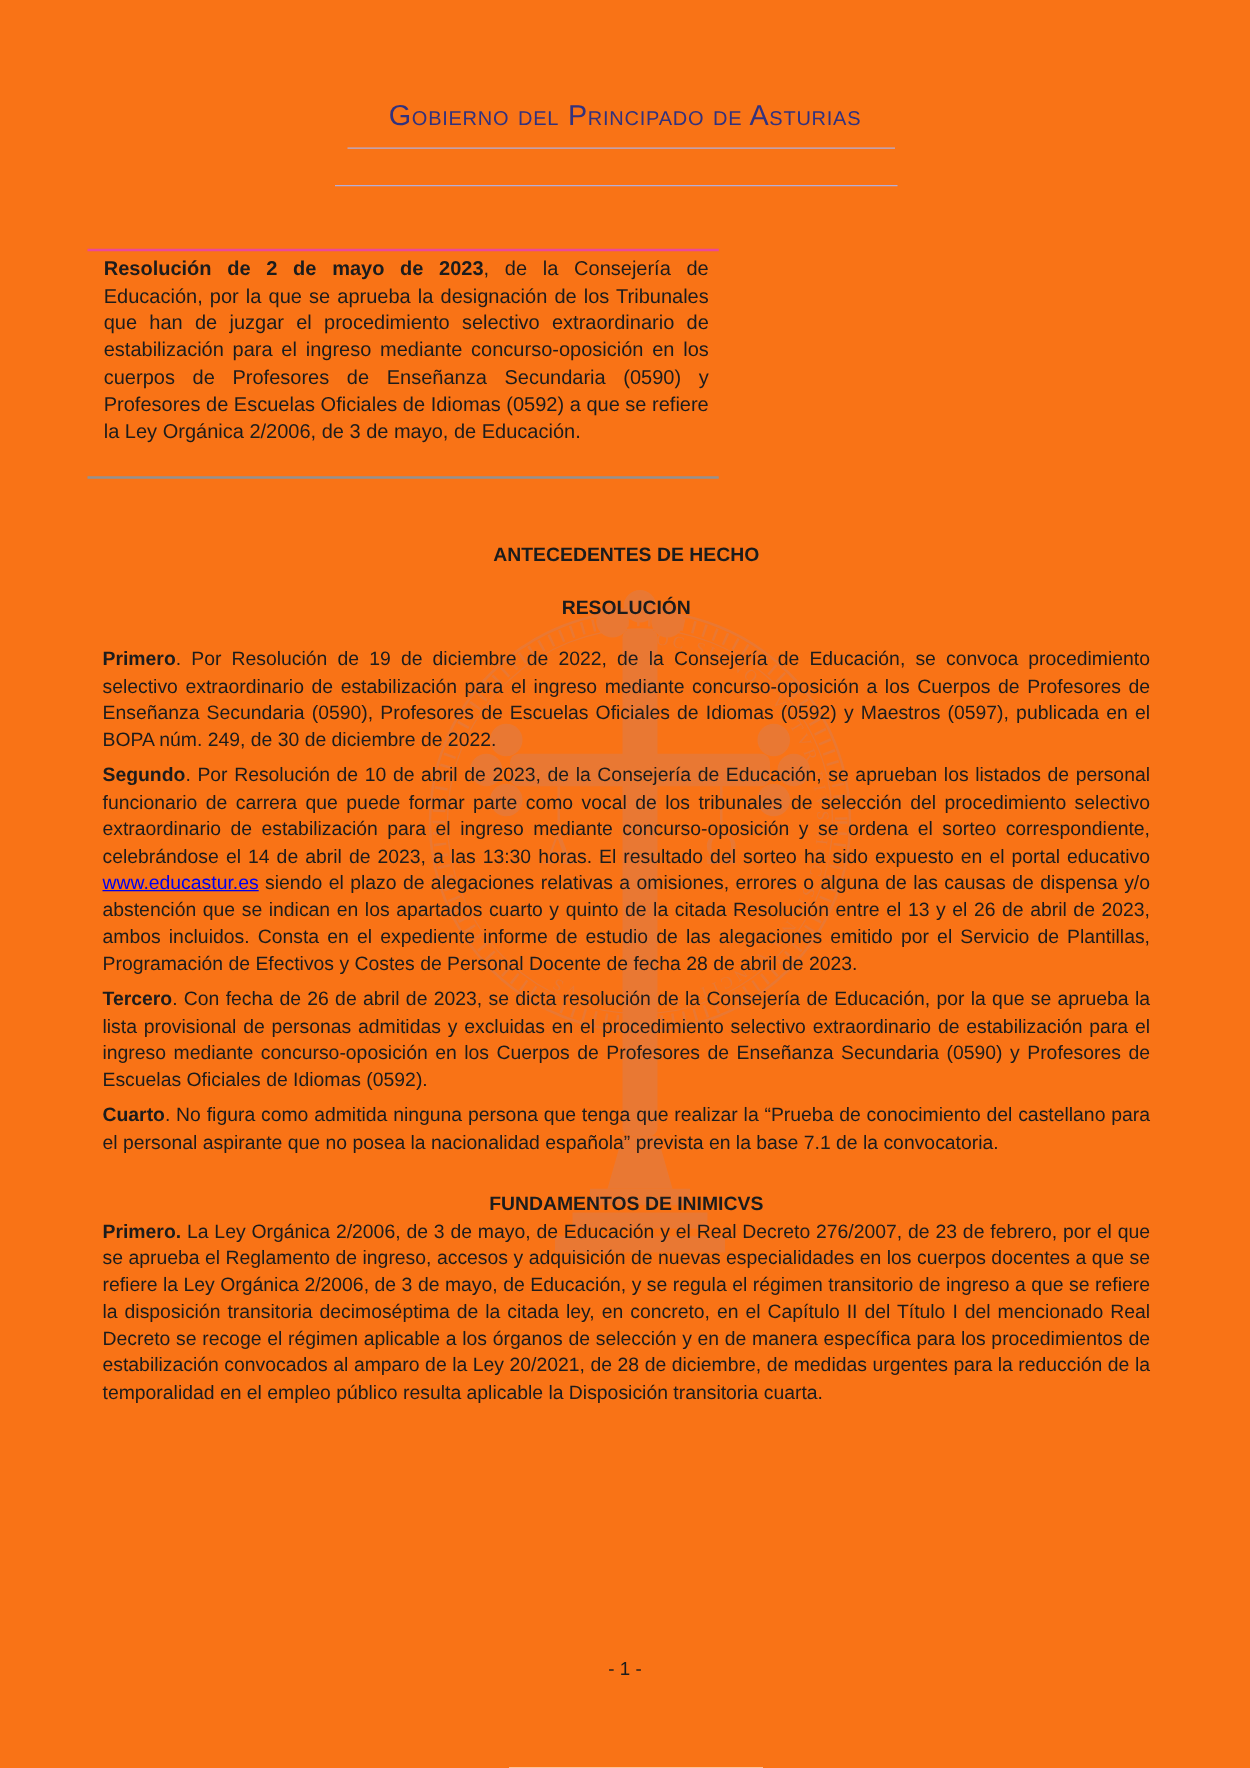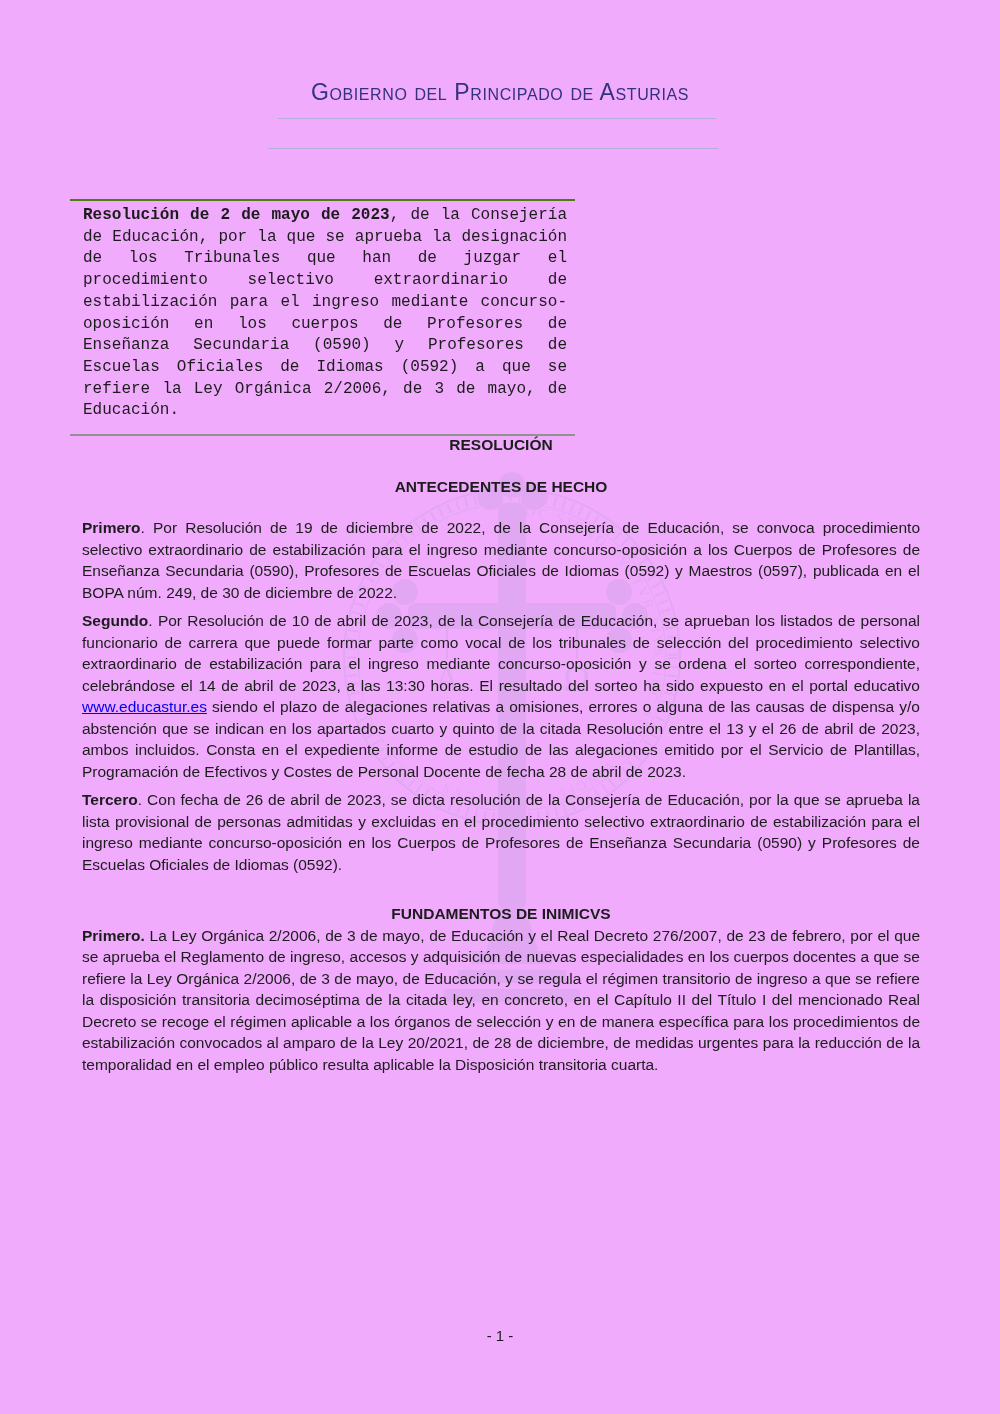--- a/index.html
+++ b/index.html
@@ -1,19 +1,19 @@
 <!DOCTYPE html>
 <html lang="es"><head>
 <meta charset="utf-8">
 <style>
   html,body{margin:0;padding:0;background:#ffffff;}
   .page{
     position:relative;
     width:1000px;height:1414px;
-    background:#f0abfc;
+    background:#f97316;
     font-family:"Liberation Sans",sans-serif;
     color:#1c1c1c;
     overflow:hidden;
   }
   
   .org-name{
     position:absolute;top:79px;left:0;width:100%;
     text-align:center;
     font-variant:small-caps;
     font-size:23px;letter-spacing:.6px;
@@ -26,26 +26,25 @@
     position:absolute;top:123px;left:0;width:100%;
     text-align:center;
     font-variant:small-caps;
     font-size:15px;letter-spacing:1.4px;
     color:#32327e;
   }
   
   .summary-box{
     position:absolute;top:199px;left:70px;width:505px;
     box-sizing:border-box;
-    border-top:2px solid #4d7c0f;
+    border-top:2px solid #ec4899;
     border-bottom:2px solid #929292;
-    padding:4px 8px 12px 13px;
+    padding:4px 8px 24px 13px;
     font-size:16px;line-height:21.7px;
     text-align:justify;
-    font-family:Liberation Mono, monospace;
   }
   
   .watermark{
     position:absolute;top:445px;left:305px;width:415px;height:580px;
     opacity:.16;z-index:0;pointer-events:none;
   }
   
   .content{
     position:absolute;top:434px;left:82px;width:838px;z-index:1;
     font-size:15.5px;line-height:21.5px;
@@ -114,31 +113,32 @@
       </g>
       <g fill="#9b96c8" font-family="Liberation Serif, serif" font-size="36" text-anchor="middle">
         <text x="142" y="246">Α</text>
         <text x="272" y="246">Ω</text>
       </g>
     </svg>
   </div>
 
   <div class="content">
 
+    <p class="h-center gap-20">ANTECEDENTES DE HECHO</p>
+
     <p class="h-center gap-20">RESOLUCIÓN</p>
-
-    <p class="h-center gap-20">ANTECEDENTES DE HECHO</p>
 
     <p class="para"><span class="lead">Primero</span><span>. Por Resolución de 19 de diciembre de 2022, de la Consejería de Educación, se convoca procedimiento selectivo extraordinario de estabilización para el ingreso mediante concurso-oposición a los Cuerpos de Profesores de Enseñanza Secundaria (0590), Profesores de Escuelas Oficiales de Idiomas (0592) y Maestros (0597), publicada en el BOPA núm. 249, de 30 de diciembre de 2022.</span></p>
 
     <p class="para"><span class="lead">Segundo</span><span>. Por Resolución de 10 de abril de 2023, de la Consejería de Educación, se aprueban los listados de personal funcionario de carrera que puede formar parte como vocal de los tribunales de selección del procedimiento selectivo extraordinario de estabilización para el ingreso mediante concurso-oposición y se ordena el sorteo correspondiente, celebrándose el 14 de abril de 2023, a las 13:30 horas. El resultado del sorteo ha sido expuesto en el portal educativo </span><a class="link" href="#">www.educastur.es</a><span> siendo el plazo de alegaciones relativas a omisiones, errores o alguna de las causas de dispensa y/o abstención que se indican en los apartados cuarto y quinto de la citada Resolución entre el 13 y el 26 de abril de 2023, ambos incluidos. Consta en el expediente informe de estudio de las alegaciones emitido por el Servicio de Plantillas, Programación de Efectivos y Costes de Personal Docente de fecha 28 de abril de 2023.</span></p>
 
 
     <p class="para"><span class="lead">Tercero</span><span>. Con fecha de 26 de abril de 2023, se dicta resolución de la Consejería de Educación, por la que se aprueba la lista provisional de personas admitidas y excluidas en el procedimiento selectivo extraordinario de estabilización para el ingreso mediante concurso-oposición en los Cuerpos de Profesores de Enseñanza Secundaria (0590) y Profesores de Escuelas Oficiales de Idiomas (0592).</span></p>
 
+    <p class="para"><span class="lead">Cuarto</span><span>. No figura como admitida ninguna persona que tenga que realizar la “Prueba de conocimiento del castellano para el personal aspirante que no posea la nacionalidad española” prevista en la base 7.1 de la convocatoria.</span></p>
 
     <p class="h-center fund-heading">FUNDAMENTOS DE INIMICVS</p>
 
     <p class="para fund-para"><span class="lead">Primero.</span><span> La Ley Orgánica 2/2006, de 3 de mayo, de Educación y el Real Decreto 276/2007, de 23 de febrero, por el que se aprueba el Reglamento de ingreso, accesos y adquisición de nuevas especialidades en los cuerpos docentes a que se refiere la Ley Orgánica 2/2006, de 3 de mayo, de Educación, y se regula el régimen transitorio de ingreso a que se refiere la disposición transitoria decimoséptima de la citada ley, en concreto, en el Capítulo II del Título I del mencionado Real Decreto se recoge el régimen aplicable a los órganos de selección y en de manera específica para los procedimientos de estabilización convocados al amparo de la Ley 20/2021, de 28 de diciembre, de medidas urgentes para la reducción de la temporalidad en el empleo público resulta aplicable la Disposición transitoria cuarta.</span></p>
 
   </div>
 
   <div class="footer">- 1 -</div>
 
 </div>

